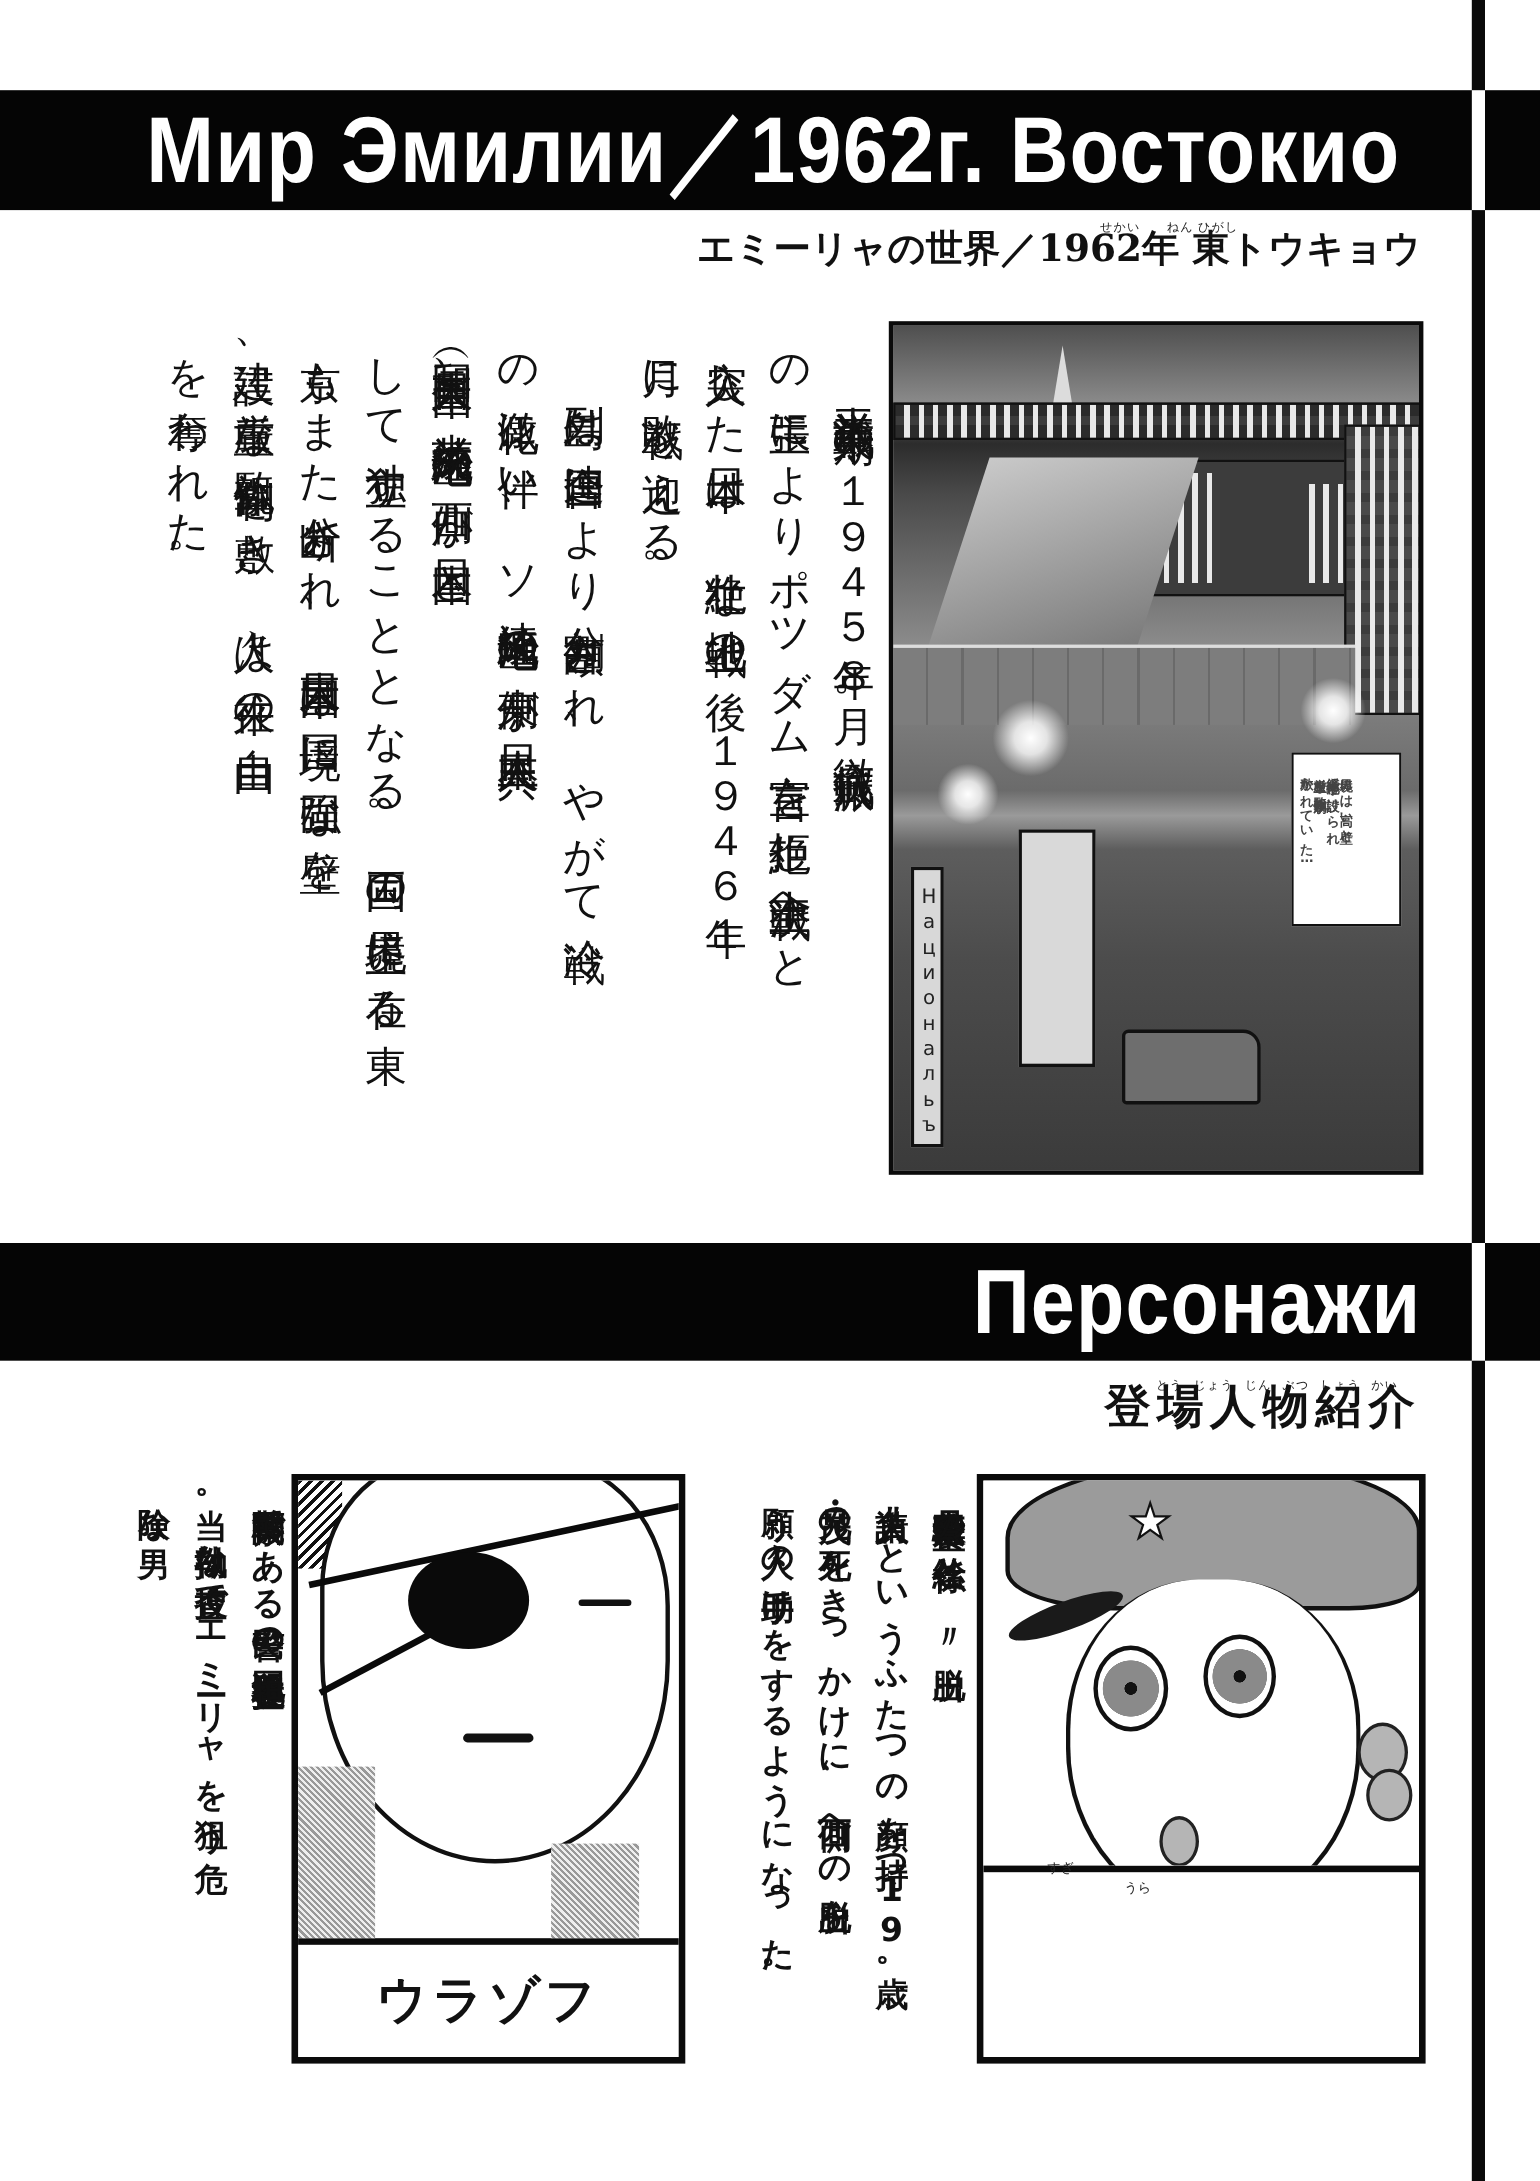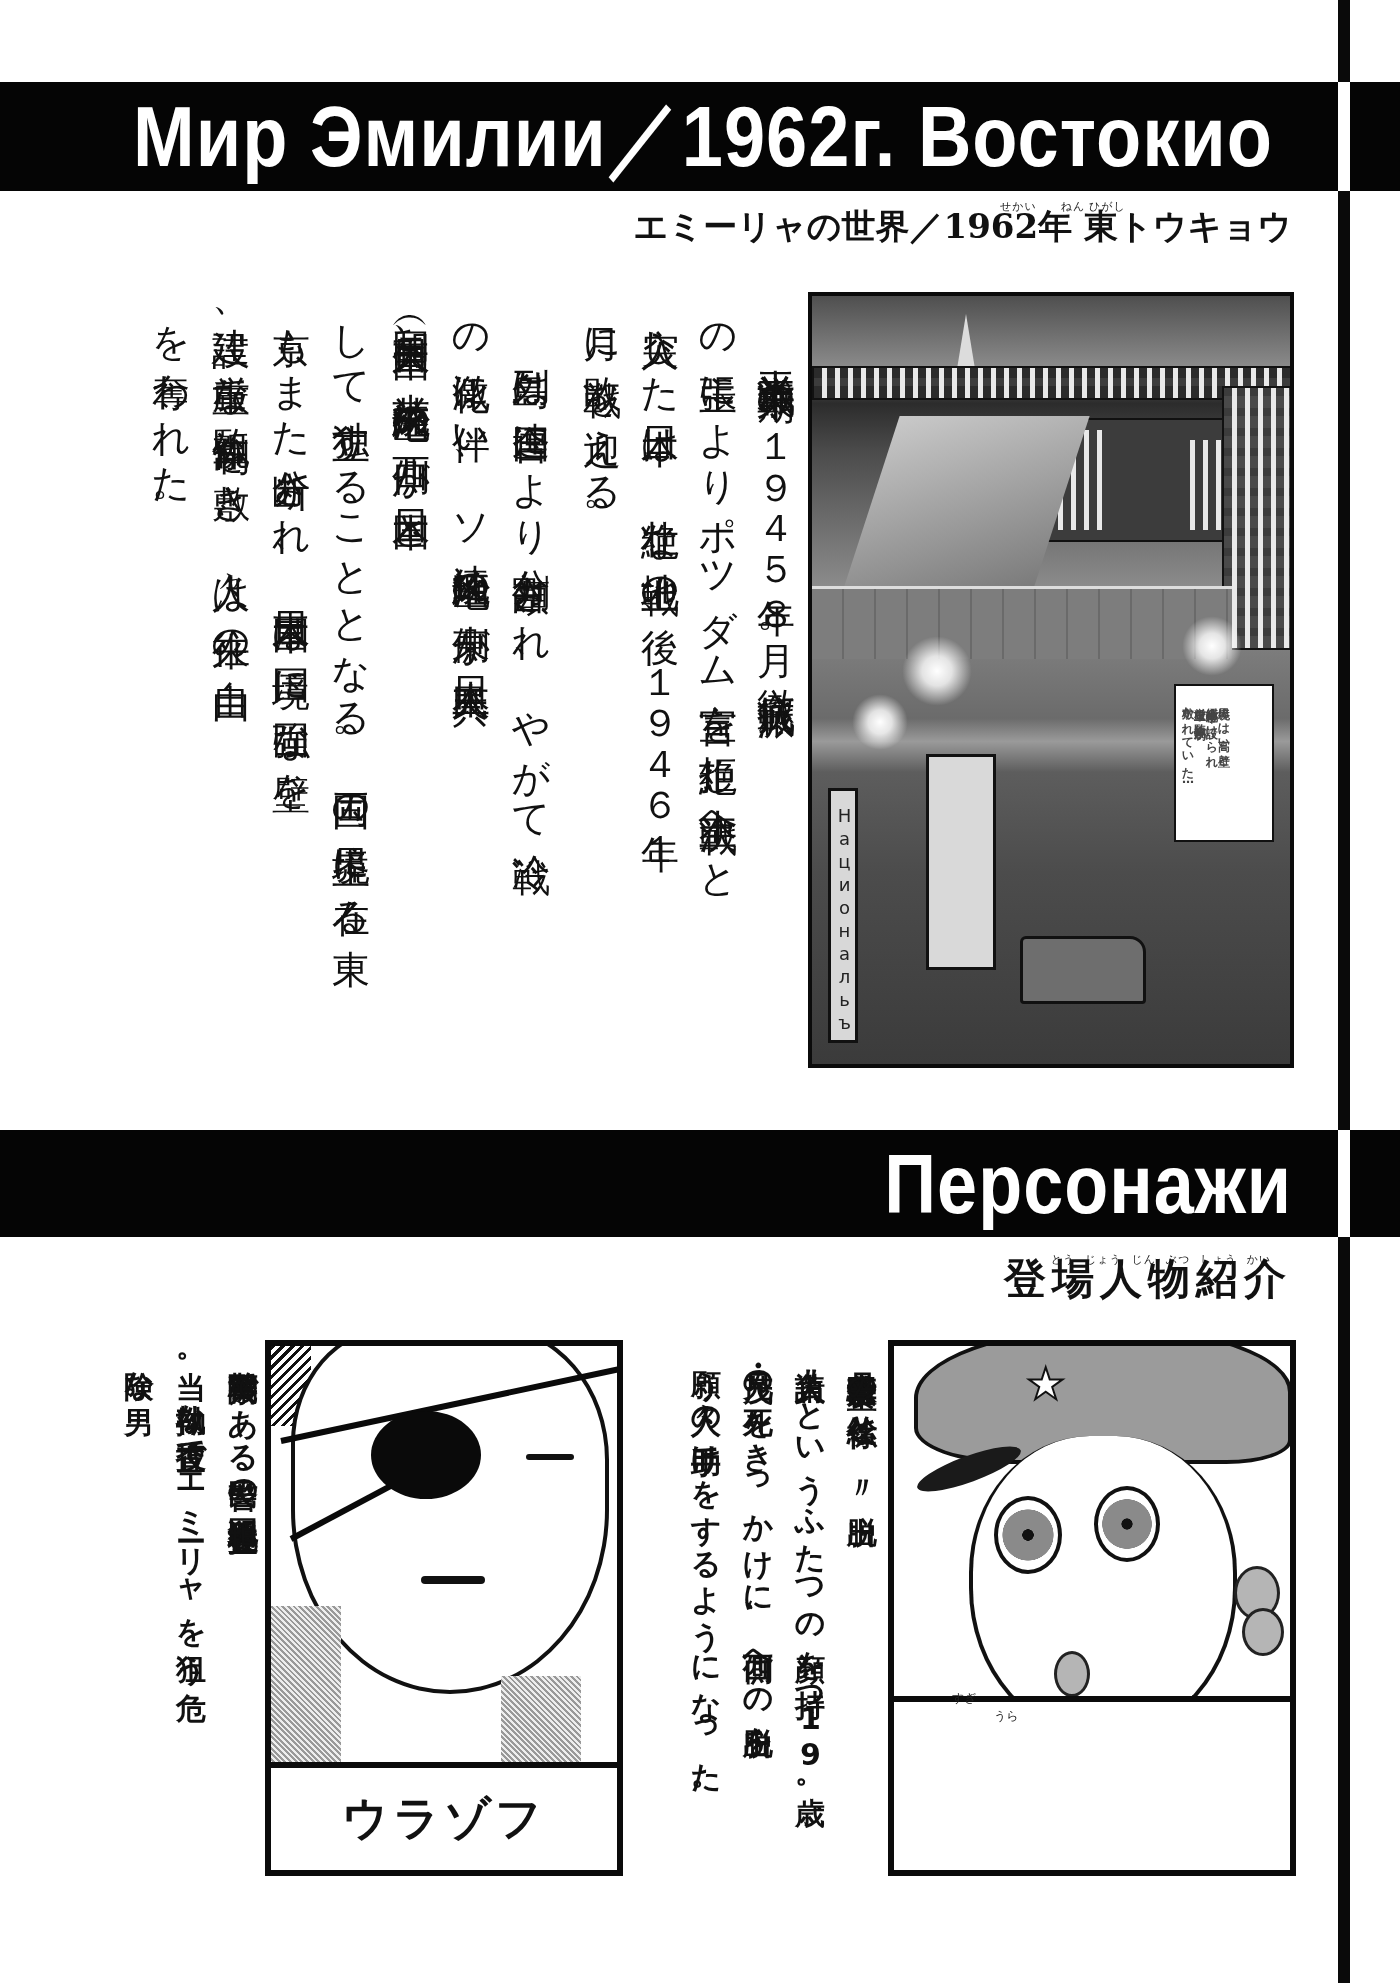--- a/index.html
+++ b/index.html
@@ -157,21 +157,21 @@
     <div class="visor" style="left:20px;top:110px;width:110px;height:26px;transform:rotate(-20deg);"></div>
     <div class="star" style="left:132px;top:12px;">★</div>
     <div class="face" style="left:75px;top:90px;width:260px;height:300px;border-radius:45% 45% 50% 50%;border-top:none;"></div>
     <div class="eye" style="left:100px;top:150px;width:60px;height:70px;"></div>
     <div class="eye" style="left:200px;top:140px;width:58px;height:68px;"></div>
     <div class="braid" style="left:340px;top:220px;width:40px;height:48px;"></div>
     <div class="braid" style="left:348px;top:262px;width:36px;height:42px;"></div>
     <div class="braid" style="left:160px;top:305px;width:30px;height:40px;"></div>
   </div>
   <span class="name-ruby" style="left:58px;top:344px;">すぎ</span>
-  <span class="name-ruby" style="left:100px;top:362px;">うら</span>
+  <span class="name-ruby" style="left:128px;top:362px;">うら</span>
 </div>
 
 <div class="abs vtext" style="left:672px;top:1348px;height:470px;width:205px;font-size:30px;font-weight:bold;letter-spacing:1px;">
   <span class="col" style="margin-left:22px;">十月革命駅人民食堂の給仕係と、〃脱出</span>
   <span class="col" style="margin-left:22px;">請負人〃というふたつの顔を持つ19歳。</span>
   <span class="col" style="margin-left:22px;">兄・茂の死をきっかけに、西側への脱出を</span>
   <span class="col">願う人々の手助けをするようになった。</span>
 </div>
 
 <div class="abs char-frame" style="left:265px;top:1340px;width:358px;height:536px;">

